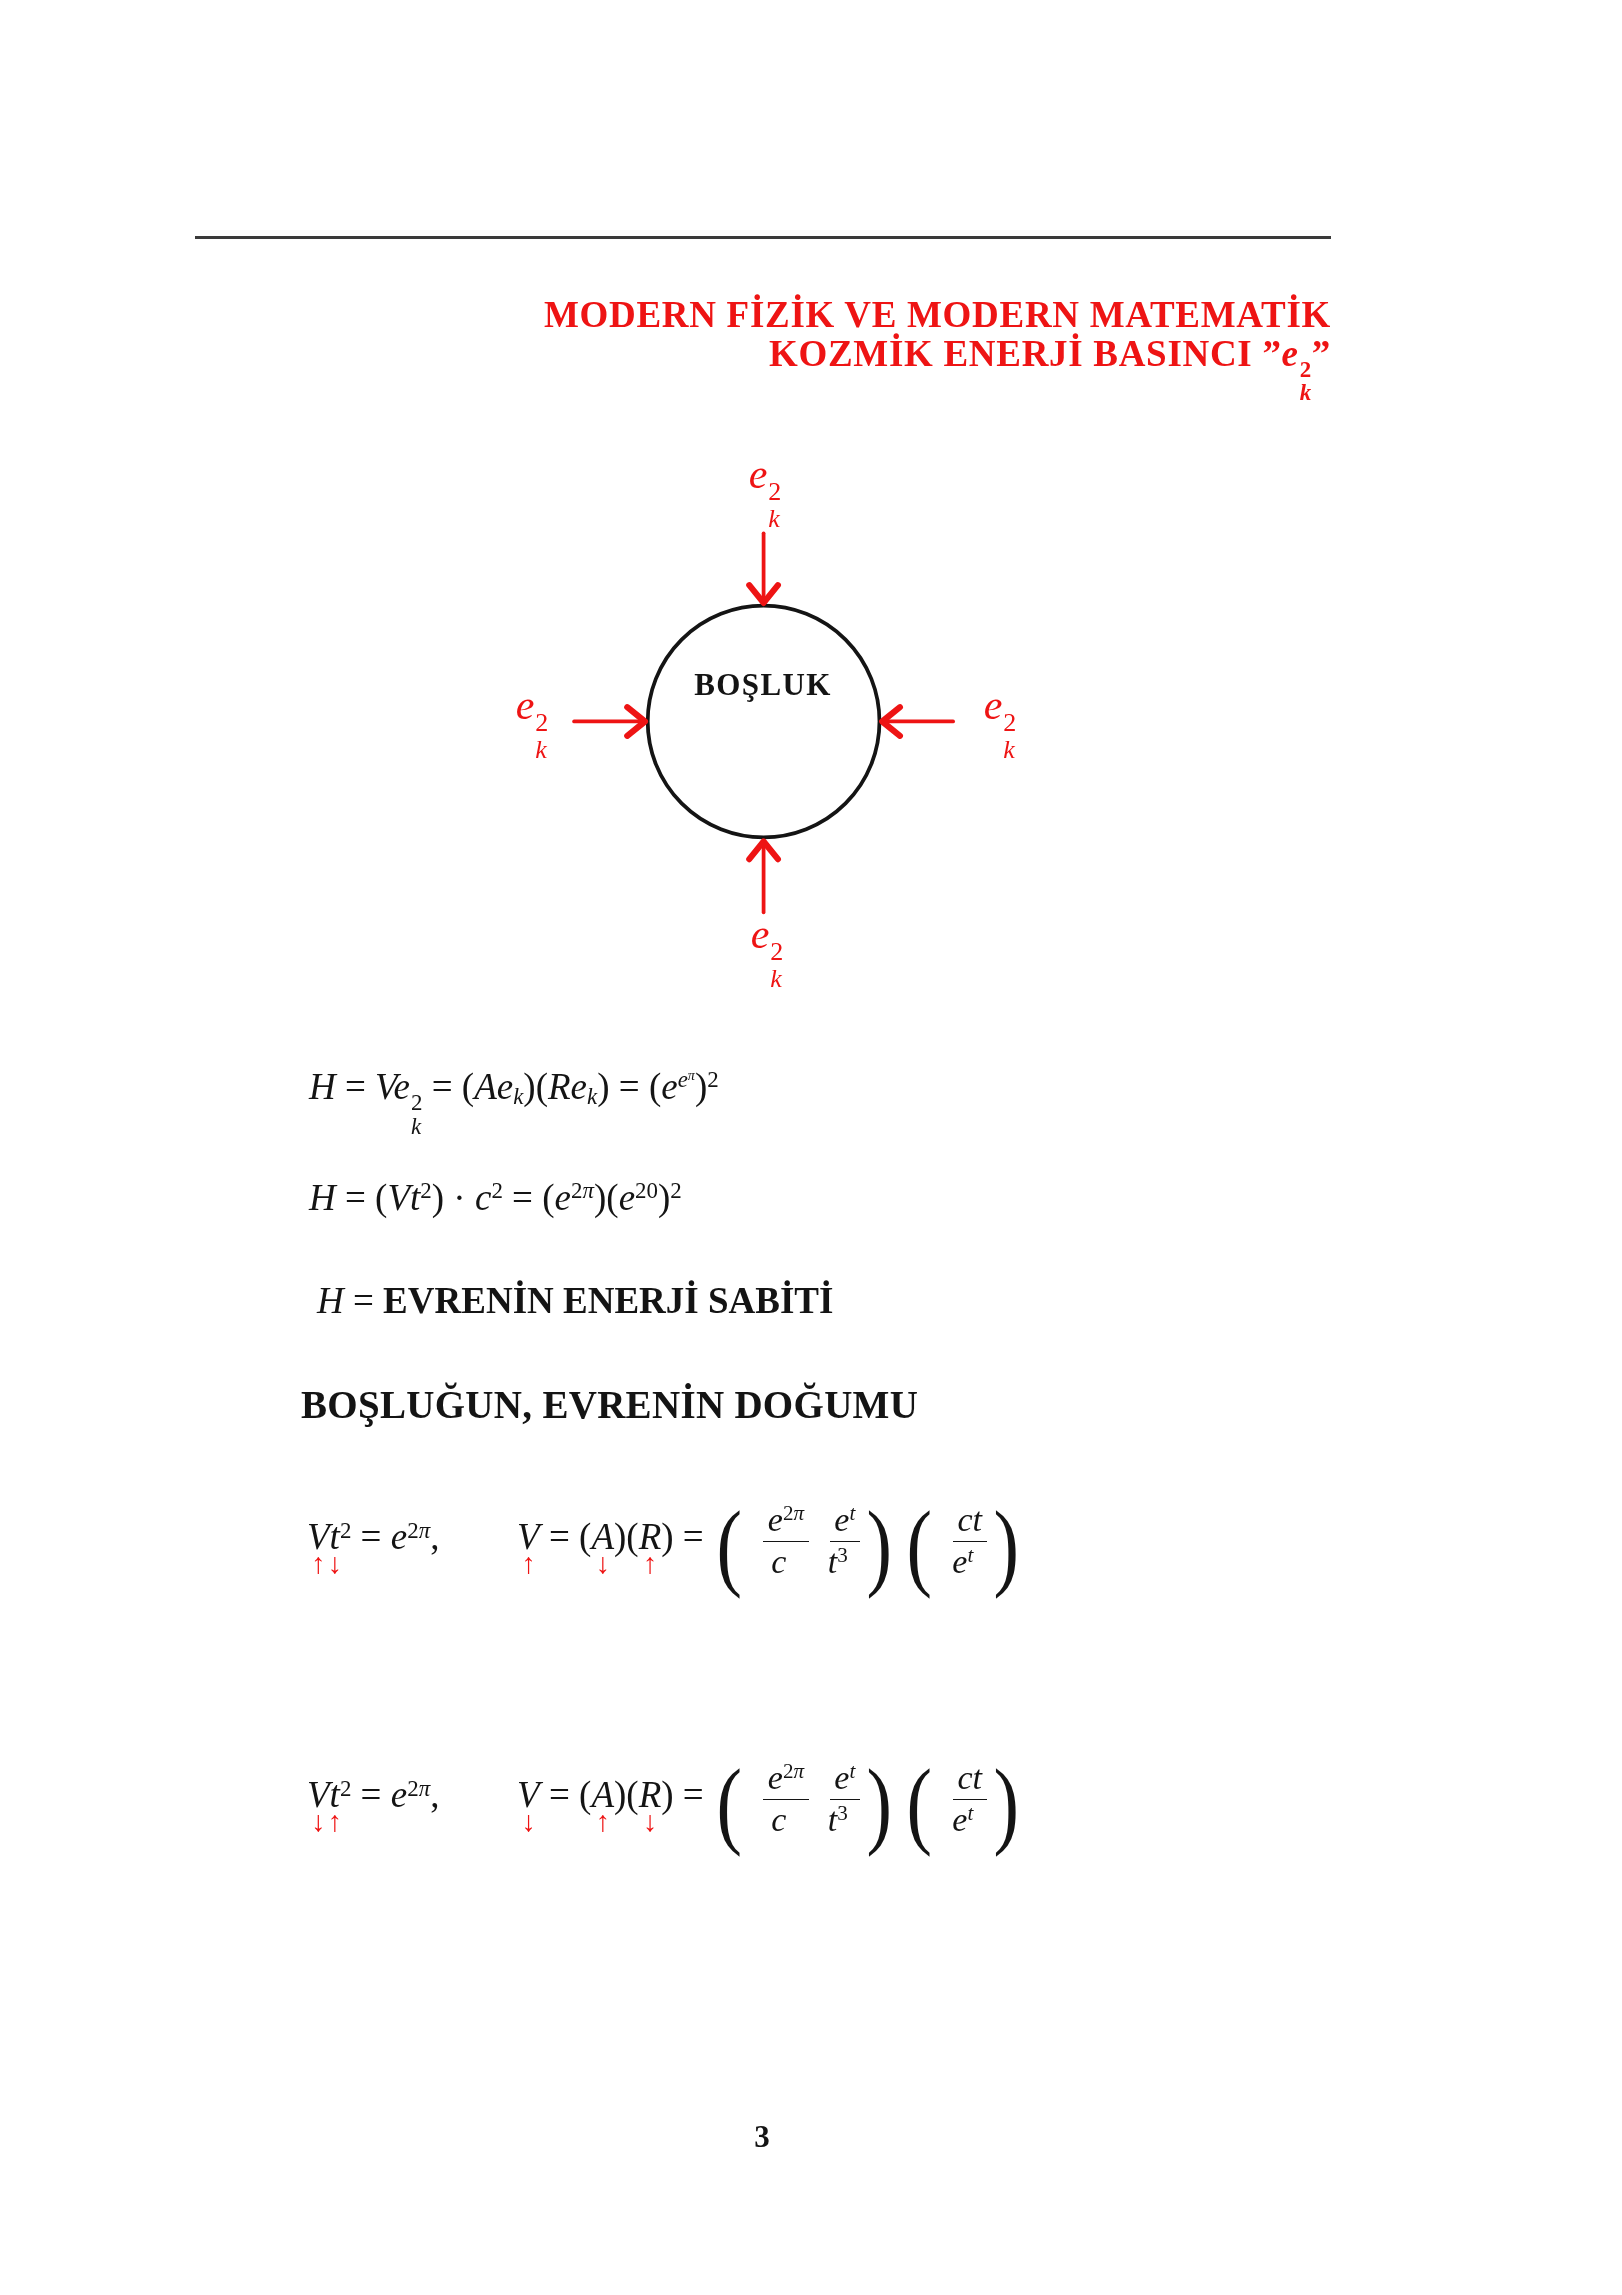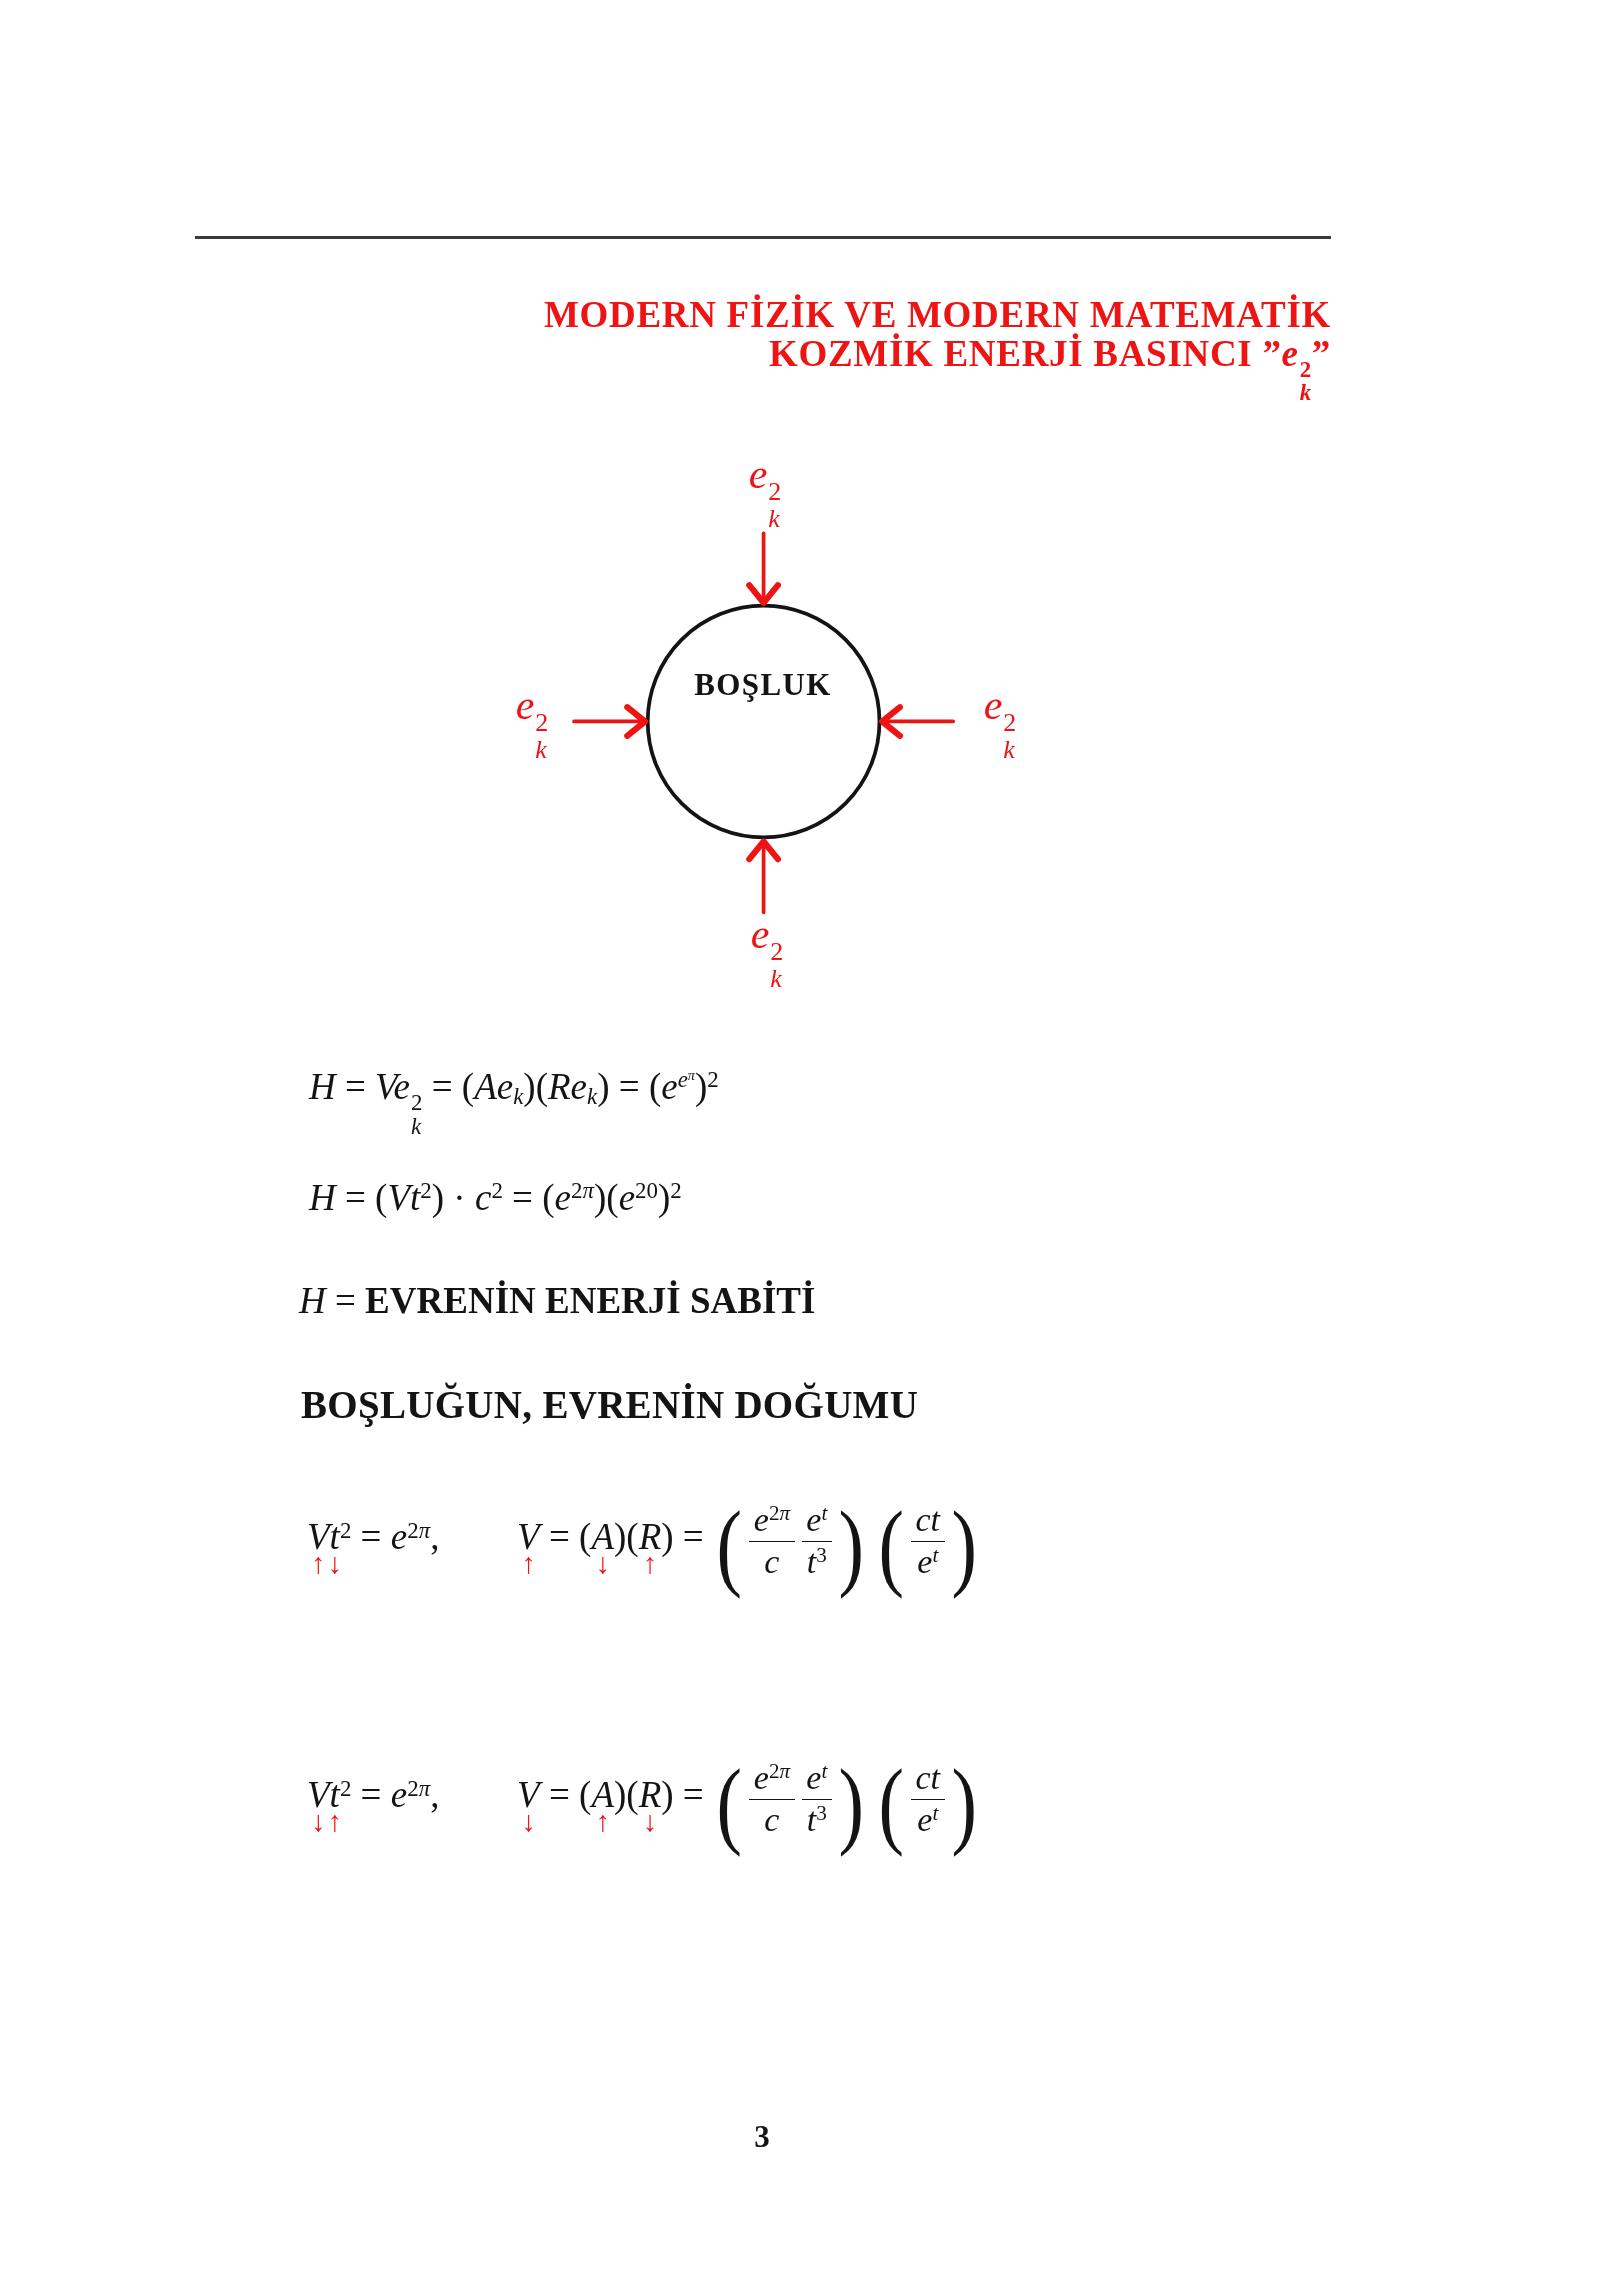--- a/index.html
+++ b/index.html
@@ -31,21 +31,21 @@
   .eqtall{ display:flex; align-items:center; height:102px; }
   .eqtall .eqline{ display:inline-block; white-space:pre; }
   
   .msup{ font-size:0.62em; vertical-align:0.52em; font-style:normal;}
   .msub{ font-size:0.62em; vertical-align:-0.22em; font-style:normal;}
   .mss{ display:inline-flex; flex-direction:column; align-items:flex-start;
         font-size:0.62em; line-height:1.02; vertical-align:-0.48em; margin-left:0.04em;}
   .mss .s1, .mss .s2{ display:block; }
   
   .mfr{ display:inline-block; text-align:center; vertical-align:middle; margin:0 0.10em; font-size:0.92em;}
-  .mfr .num{ display:block; border-bottom:0.055em solid var(--ink); padding:0 0.14em 0.10em;}
+  .mfr .num{ display:block; border-bottom:0.055em solid var(--ink); padding:0 0.14em 0.10em;margin-left:14px;}
   .mfr .den{ display:block; padding:0.10em 0.14em 0;}
   
   .mbp{ display:inline-block; font-size:2.65em; line-height:0; vertical-align:middle;
         font-style:normal; transform:scaleX(0.78); position:relative; top:0.04em; }
   
   .mua{ position:relative; display:inline-block; }
   .mua .mar{ position:absolute; left:50%; transform:translateX(-50%);
              top:1.05em; color:var(--red); font-size:0.78em; font-style:normal; font-weight:normal;}
   
   .lbl{ color:var(--red); font-size:42px; white-space:pre; transform:translate(-50%,-50%); line-height:1;}
@@ -92,21 +92,21 @@
   <span class="abs lbl" style="left:765px; top:493px;"><span class="i">e</span><span class="mss"><span class="s1"><span>2</span></span><span class="s2"><span class="i">k</span></span></span></span>
   <span class="abs lbl" style="left:532px; top:724px;"><span class="i">e</span><span class="mss"><span class="s1"><span>2</span></span><span class="s2"><span class="i">k</span></span></span></span>
   <span class="abs lbl" style="left:1000px; top:724px;"><span class="i">e</span><span class="mss"><span class="s1"><span>2</span></span><span class="s2"><span class="i">k</span></span></span></span>
   <span class="abs lbl" style="left:767px; top:953px;"><span class="i">e</span><span class="mss"><span class="s1"><span>2</span></span><span class="s2"><span class="i">k</span></span></span></span>
   <span class="abs center-label" style="left:763px; top:684px;">BOŞLUK</span>
 
   <div class="abs eq" style="left:309px; top:1068px;"><span class="i">H</span><span class="r"> = </span><span class="i">V</span><span class="i">e</span><span class="mss"><span class="s1"><span>2</span></span><span class="s2"><span class="i">k</span></span></span><span class="r"> = (</span><span class="i">Ae</span><span class="msub"><span class="i">k</span></span><span class="r">)(</span><span class="i">Re</span><span class="msub"><span class="i">k</span></span><span class="r">) = (</span><span class="i">e</span><span class="msup"><span class="i">e</span><span class="msup"><span class="i">π</span></span></span><span class="r">)</span><span class="msup"><span>2</span></span></div>
 
   <div class="abs eq" style="left:309px; top:1179px;"><span class="i">H</span><span class="r"> = (</span><span class="i">Vt</span><span class="msup"><span>2</span></span><span class="r">) · </span><span class="i">c</span><span class="msup"><span>2</span></span><span class="r"> = (</span><span class="i">e</span><span class="msup"><span>2</span><span class="i">π</span></span><span class="r">)(</span><span class="i">e</span><span class="msup"><span>20</span></span><span class="r">)</span><span class="msup"><span>2</span></span></div>
 
-  <div class="abs eq" style="left:299px; top:1282px;text-align:right;"><span class="i">H</span><span class="r"> = </span><span class="b">EVRENİN ENERJİ SABİTİ</span></div>
+  <div class="abs eq" style="left:317px; top:1282px;text-align:right;"><span class="i">H</span><span class="r"> = </span><span class="b">EVRENİN ENERJİ SABİTİ</span></div>
 
   <div class="abs heading" style="left:301px; top:1385px;"><span class="b">BOŞLUĞUN, EVRENİN DOĞUMU</span></div>
 
   <div class="abs eq eqtall" style="left:307px; top:1490px;">
     <span class="eqline"><span class="mua i"><span>V</span><span class="mar">↑</span></span><span class="mua i"><span>t</span><span class="mar">↓</span></span><span class="msup"><span>2</span></span><span class="r"> = </span><span class="i">e</span><span class="msup"><span>2</span><span class="i">π</span></span><span class="r">,</span><span style="display: inline-block; width: 2.1em;"></span><span class="mua i"><span>V</span><span class="mar">↑</span></span><span class="r"> = (</span><span class="mua i"><span>A</span><span class="mar">↓</span></span><span class="r">)(</span><span class="mua i"><span>R</span><span class="mar">↑</span></span><span class="r">) = </span><span class="mbp">(</span><span class="mfr"><span class="num"><span class="i">e</span><span class="msup"><span>2</span><span class="i">π</span></span></span><span class="den"><span class="i">c</span></span></span><span class="mfr"><span class="num"><span class="i">e</span><span class="msup"><span class="i">t</span></span></span><span class="den"><span class="i">t</span><span class="msup"><span>3</span></span></span></span><span class="mbp">)</span><span style="display: inline-block; width: 0.18em;"></span><span class="mbp">(</span><span class="mfr"><span class="num"><span class="i">ct</span></span><span class="den"><span class="i">e</span><span class="msup"><span class="i">t</span></span></span></span><span class="mbp">)</span></span>
   </div>
 
 
   <div class="abs eq eqtall" style="left:307px; top:1748px;">
     <span class="eqline"><span class="mua i"><span>V</span><span class="mar">↓</span></span><span class="mua i"><span>t</span><span class="mar">↑</span></span><span class="msup"><span>2</span></span><span class="r"> = </span><span class="i">e</span><span class="msup"><span>2</span><span class="i">π</span></span><span class="r">,</span><span style="display: inline-block; width: 2.1em;"></span><span class="mua i"><span>V</span><span class="mar">↓</span></span><span class="r"> = (</span><span class="mua i"><span>A</span><span class="mar">↑</span></span><span class="r">)(</span><span class="mua i"><span>R</span><span class="mar">↓</span></span><span class="r">) = </span><span class="mbp">(</span><span class="mfr"><span class="num"><span class="i">e</span><span class="msup"><span>2</span><span class="i">π</span></span></span><span class="den"><span class="i">c</span></span></span><span class="mfr"><span class="num"><span class="i">e</span><span class="msup"><span class="i">t</span></span></span><span class="den"><span class="i">t</span><span class="msup"><span>3</span></span></span></span><span class="mbp">)</span><span style="display: inline-block; width: 0.18em;"></span><span class="mbp">(</span><span class="mfr"><span class="num"><span class="i">ct</span></span><span class="den"><span class="i">e</span><span class="msup"><span class="i">t</span></span></span></span><span class="mbp">)</span></span>

